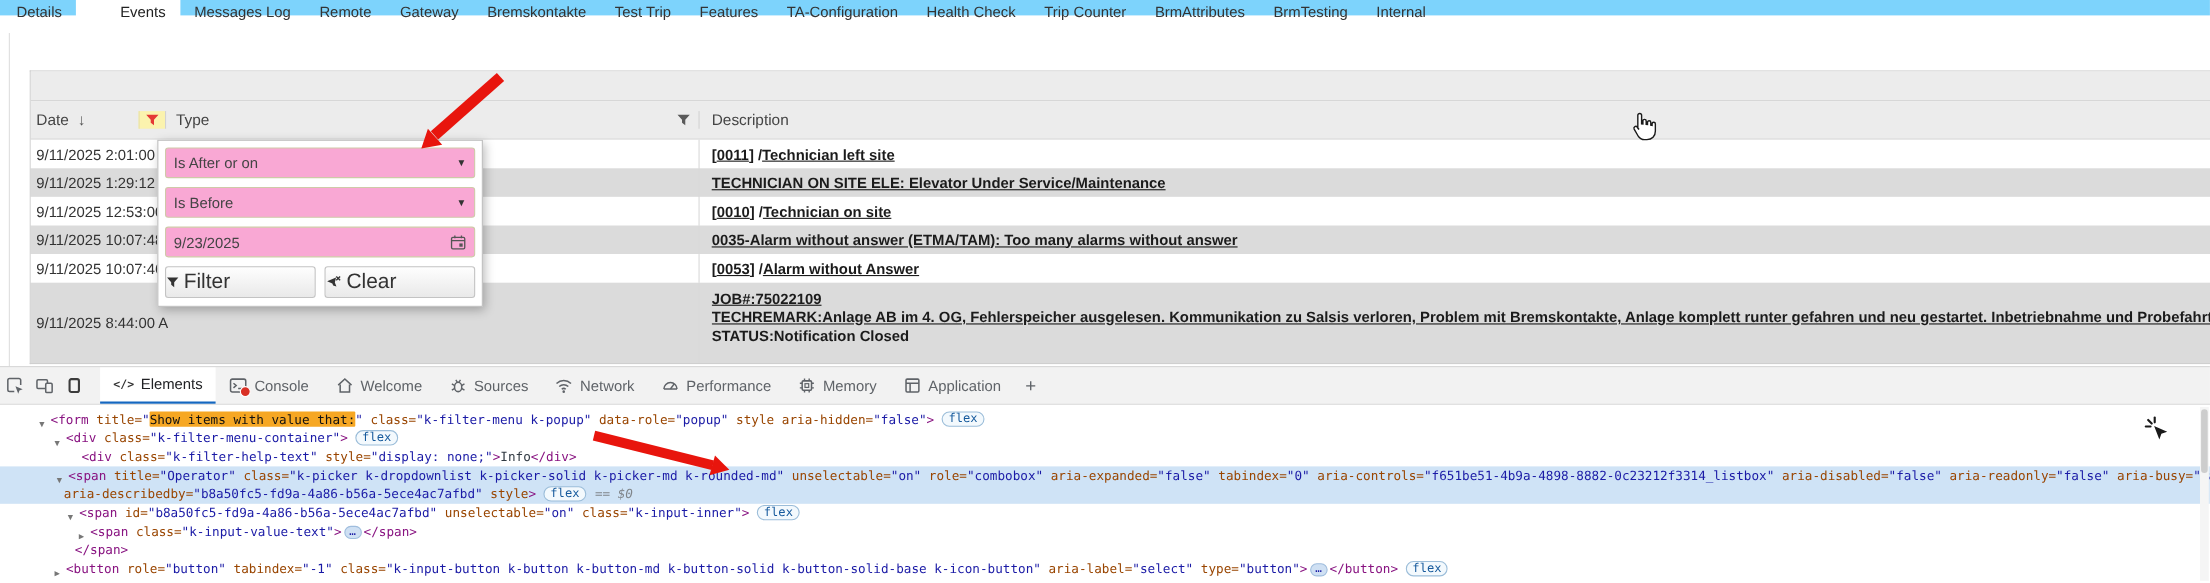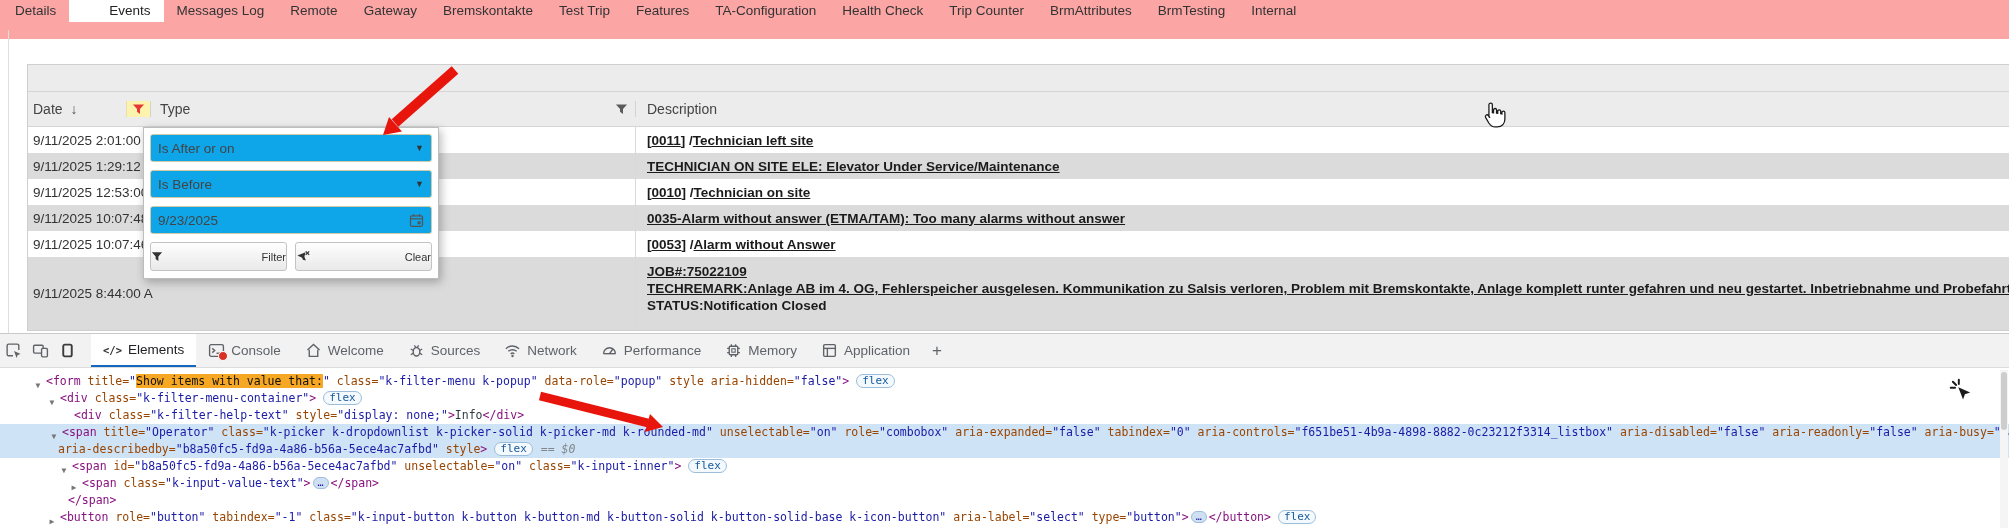--- a/index.html
+++ b/index.html
@@ -1,20 +1,20 @@
 <!DOCTYPE html>
 <html><head>
 <meta charset="utf-8">
 <style>
   html,body{margin:0;padding:0;background:#fff;}
   #stage{position:relative;width:2009px;height:530px;overflow:hidden;background:#fff;
          font-family:"Liberation Sans",sans-serif;color:#333;}
 
   
-  #tabbar{position:absolute;left:0;top:0;width:2009px;height:39px;background:#fca5a5;}
+  #tabbar{position:absolute;left:0;top:0;width:2009px;height:14px;background:#7dd3fc;}
   #page-tabs{display:flex;margin:0;padding:0 0 0 2px;list-style:none;height:22px;}
   #page-tabs li{padding:0 13px;line-height:22px;font-size:13.5px;color:#333;cursor:default;white-space:nowrap;}
   #page-tabs li.active{background:#fff;color:#222;padding-left:40px;}
 
   .edge-line{position:absolute;left:8px;top:30px;width:1px;height:303px;background:#dedede;}
 
   
   #grid{position:absolute;left:27px;top:64px;width:1982px;height:265px;
         border-top:1px solid #cfcfcf;border-left:1px solid #cfcfcf;border-bottom:1px solid #cfcfcf;
         background:#fff;z-index:1;}
@@ -37,28 +37,28 @@
   .c-desc{flex:1;padding-left:11px;display:flex;align-items:center;white-space:nowrap;overflow:hidden;
           font-weight:bold;font-size:13.5px;color:#1b1b1b;}
   .g-row.big .c-desc{display:block;padding-top:6px;}
   .desc-line{line-height:17px;white-space:nowrap;overflow:hidden;}
   .c-desc .u{text-decoration:underline;}
   .c-desc .plain{text-decoration:none;}
 
   
   #popup{position:absolute;left:143px;top:127px;width:296px;background:#fff;border:1px solid #bdbdbd;
          box-shadow:2px 3px 9px rgba(0,0,0,.28);z-index:30;padding:6px 6px 7px 6px;box-sizing:border-box;}
-  .field{height:28px;background:#0ea5e9;border:1px solid #cfc9a8;border-radius:3px;display:flex;align-items:center;
+  .field{height:28px;background:#f9a8d4;border:1px solid #cfc9a8;border-radius:3px;display:flex;align-items:center;
          padding:0 7px;margin-bottom:8px;font-size:13.5px;color:#444;box-sizing:border-box;}
   .field .flabel{flex:1;}
   .caret{font-size:9px;color:#333;}
   .calbtn{display:flex;align-items:center;}
   .pbuttons{display:flex;gap:8px;}
   .pbtn{flex:1;height:27px;border:1px solid #c3c3c3;border-radius:3px;background:linear-gradient(#fefefe,#e9e9e9);
-        display:flex;align-items:center;justify-content:space-between;gap:15px;font-size:11px;color:#333;cursor:default;}
+        display:flex;align-items:center;justify-content:flex-start;gap:4px;font-size:19px;color:#333;cursor:default;}
 
   
   #devtools{position:absolute;left:0;top:333px;width:2009px;height:197px;background:#fff;border-top:1px solid #c9c9c9;}
   .dt-toolbar{height:33px;background:#f2f2f2;border-bottom:1px solid #dcdcdc;display:flex;align-items:stretch;}
   .dt-iconbtn{width:27px;display:flex;align-items:center;justify-content:center;}
   .dt-tabs{display:flex;margin-left:10px;}
   .dt-tab{display:flex;align-items:center;gap:6px;padding:0 12px;font-size:13.5px;color:#5f6368;position:relative;cursor:default;}
   .dt-tab.active{background:#fff;color:#202124;border-bottom:2px solid #1567bf;}
   .dt-tab .ticon{display:flex;align-items:center;position:relative;}
   .dt-badge{position:absolute;left:10px;top:9px;width:8px;height:8px;border-radius:50%;background:#d93025;border:1px solid #fff;}

